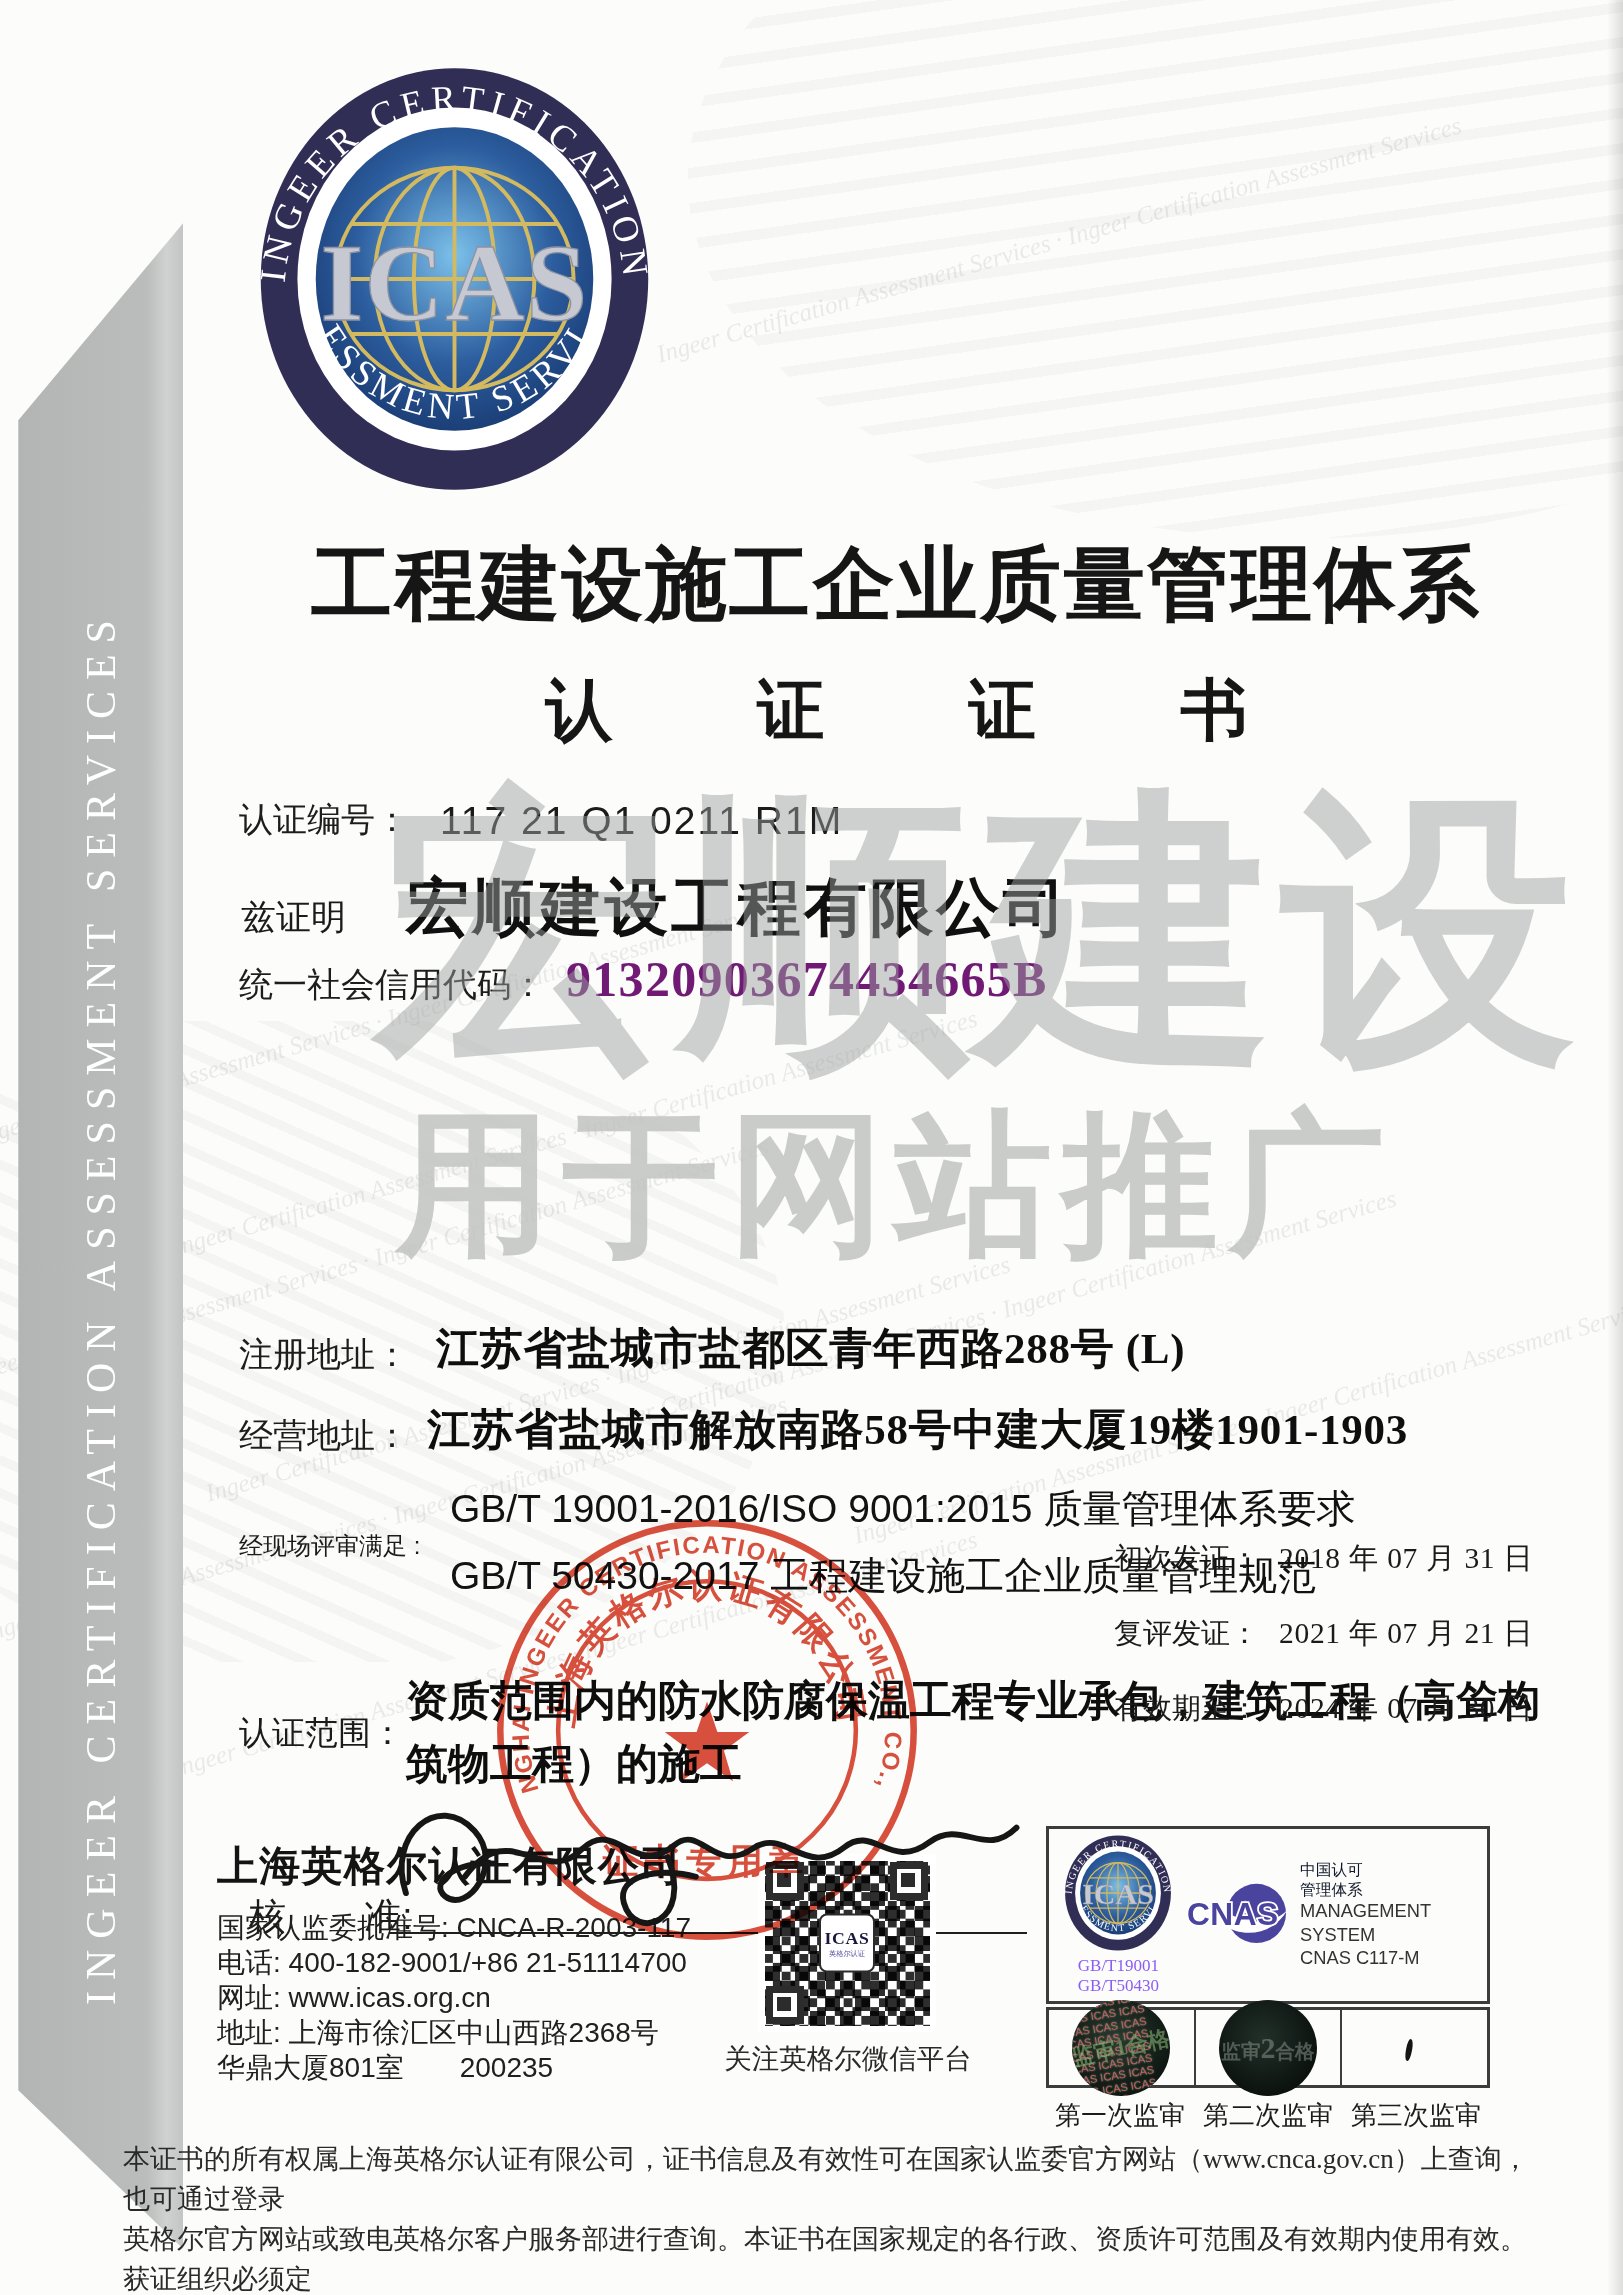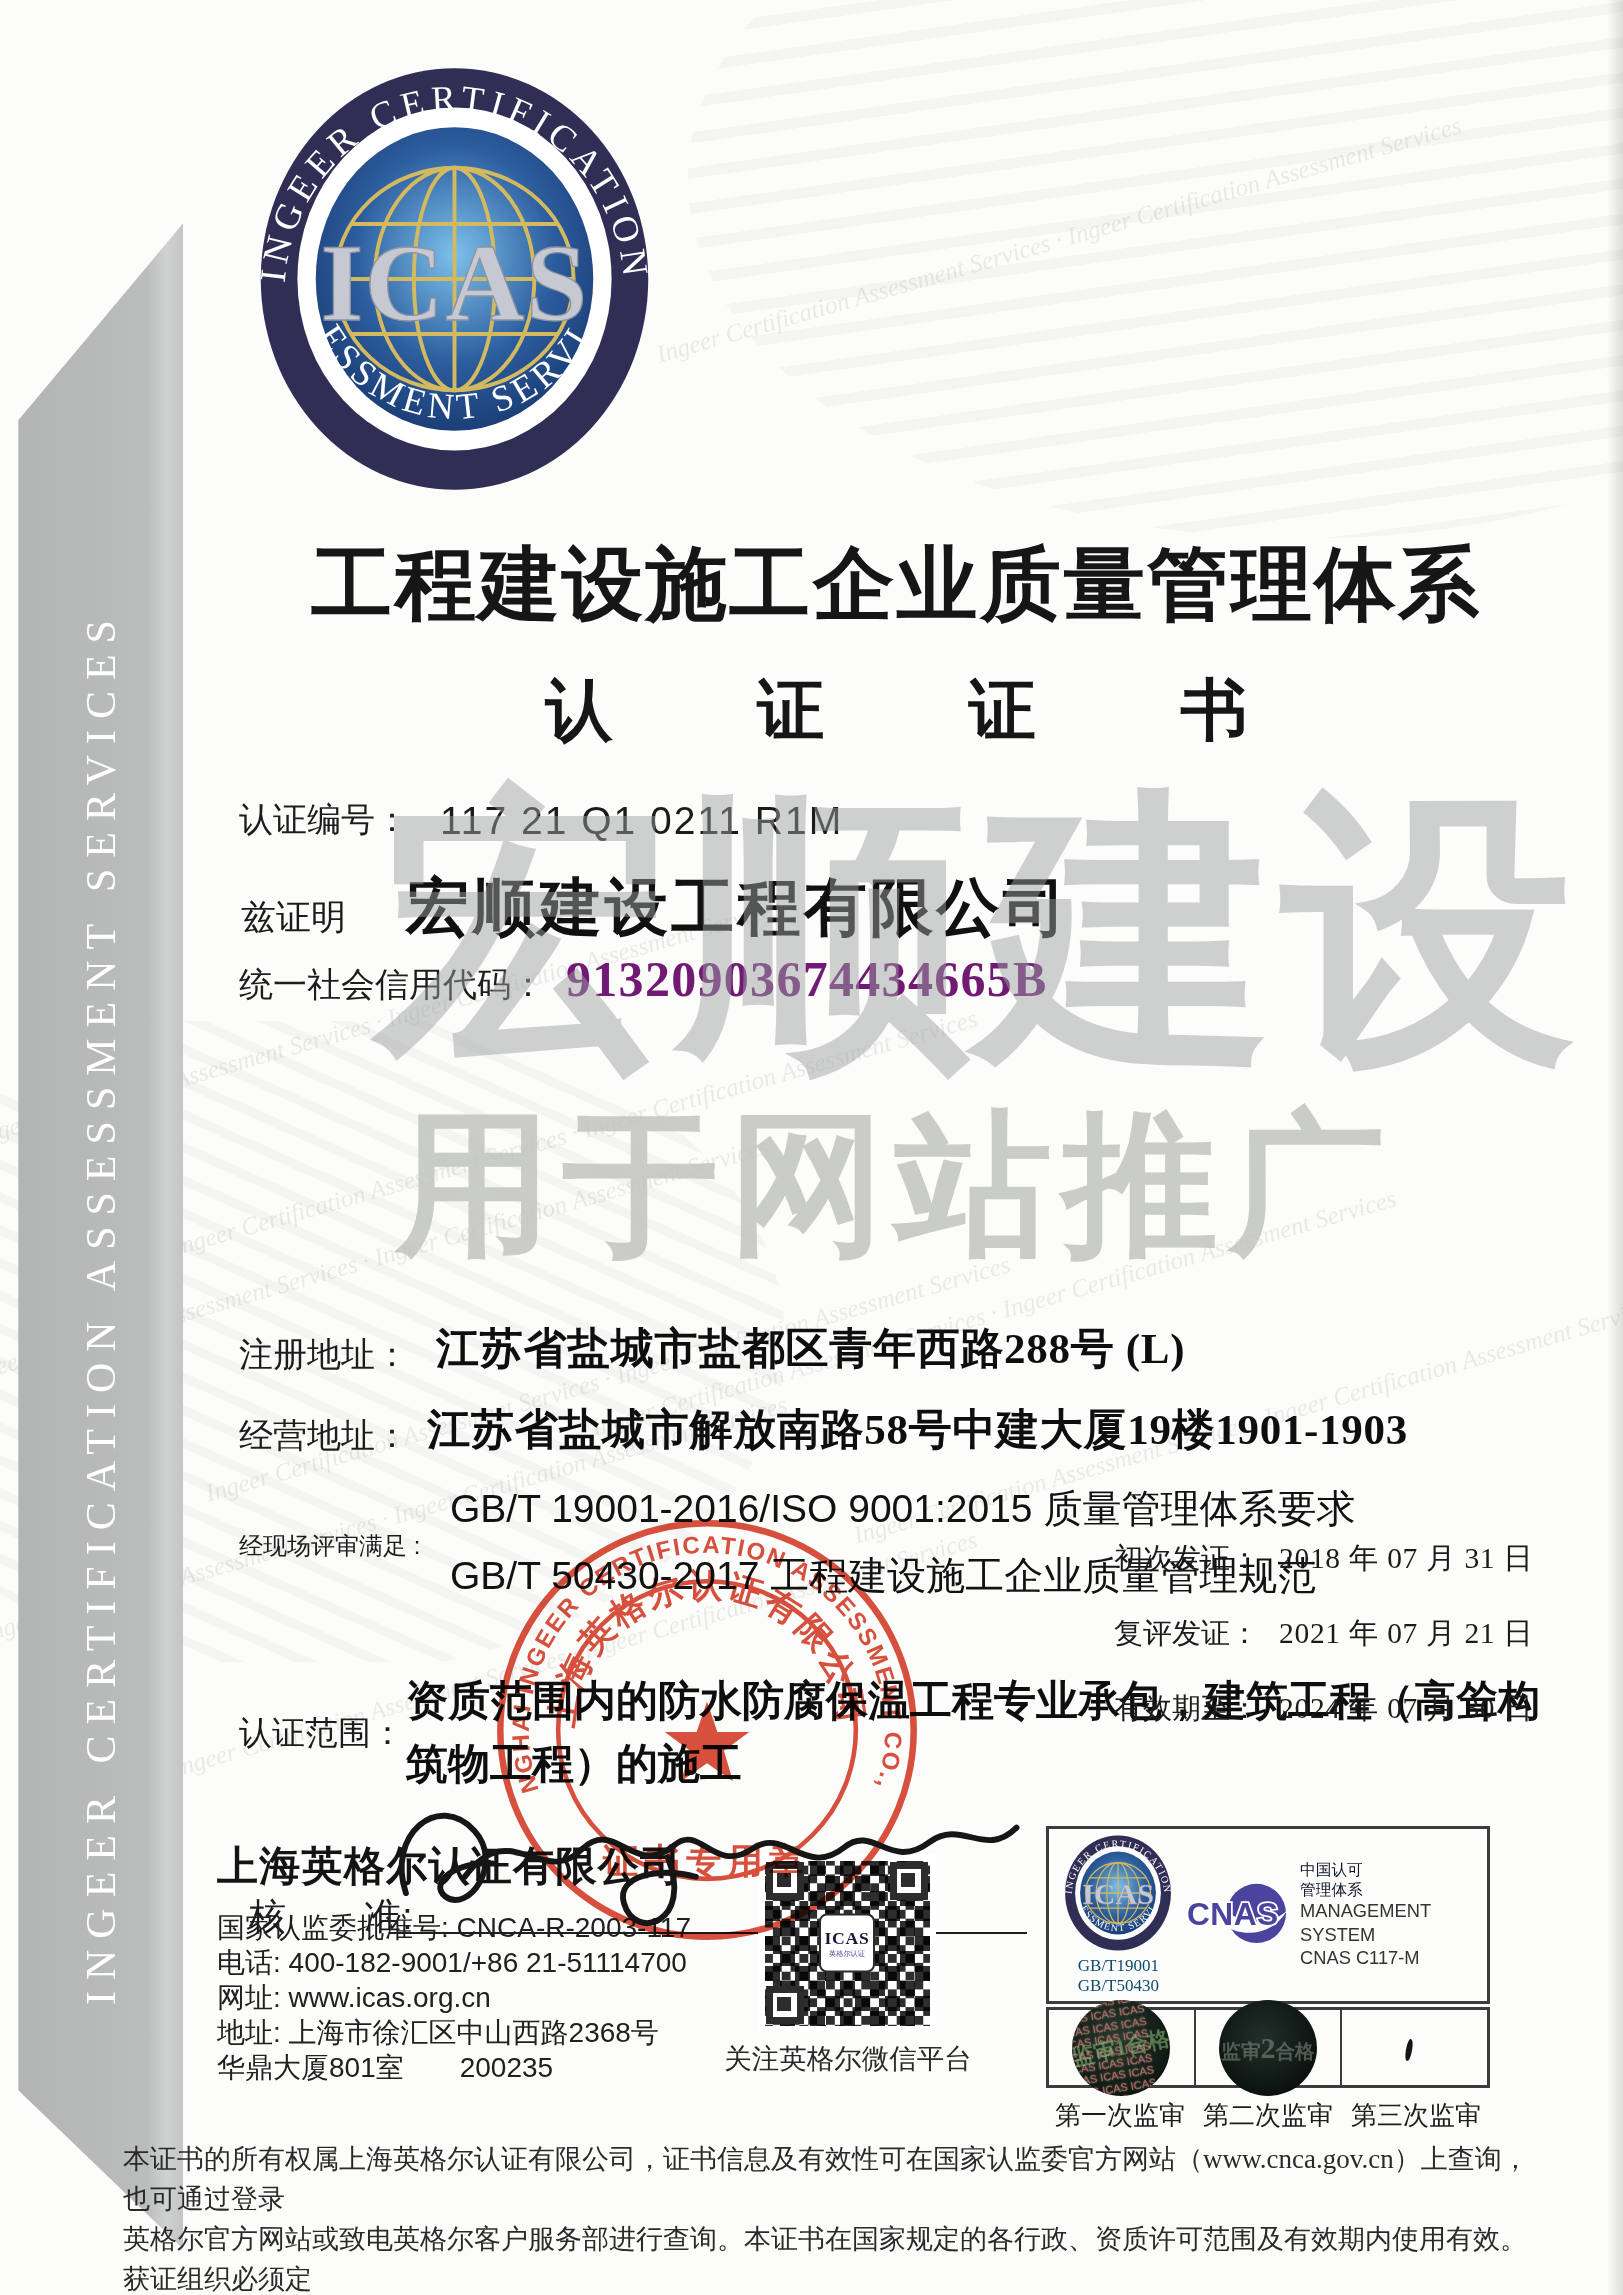--- a/index.html
+++ b/index.html
@@ -110,21 +110,21 @@
     align-items:center; justify-content:center; }
   .qr-center .t1 { font-size:17.7px; font-weight:bold; letter-spacing:0.7px; color:#17173c; }
   .qr-center .t2 { font-size:7.2px; color:#4b449e; }
   .qr-caption { position:absolute; left:691px; top:2041px; width:314px; text-align:center;
     font-size:27.5px; color:#2a2a2a; z-index:3; font-family:"Liberation Sans", sans-serif; }
 
   
   .accr-box { position:absolute; left:1046px; top:1826px; width:444px; height:178px;
     border:3.3px solid #3c3c3c; display:flex; align-items:center; gap:13px; padding:0 14.4px; z-index:3; }
   .icas-mini { width:131px; text-align:center; }
-  .icas-mini-caption { font-size:17px; margin-top:1.3px; color:#0c4a6e; }
+  .icas-mini-caption { font-size:17px; margin-top:1.3px; color:#8b5cf6; }
   .cnas-wrap { display:flex; align-items:center; gap:6.5px; }
   .cnas-lines { display:flex; flex-direction:column; }
   .cnas-lines .s { font-size:15.7px; color:#0f172a; line-height:19.6px; }
   .cnas-lines .b { font-size:18.3px; color:#333; line-height:23.6px; font-family:"Liberation Sans", sans-serif; }
 
   
   .cells { position:absolute; left:1046px; top:2007px; width:444px; height:81px;
     border:3.3px solid #3c3c3c; display:flex; z-index:3; }
   .cell { flex:1; position:relative; border-right:2.6px solid #3c3c3c; overflow:visible; }
   .cell:last-child { border-right:none; }

